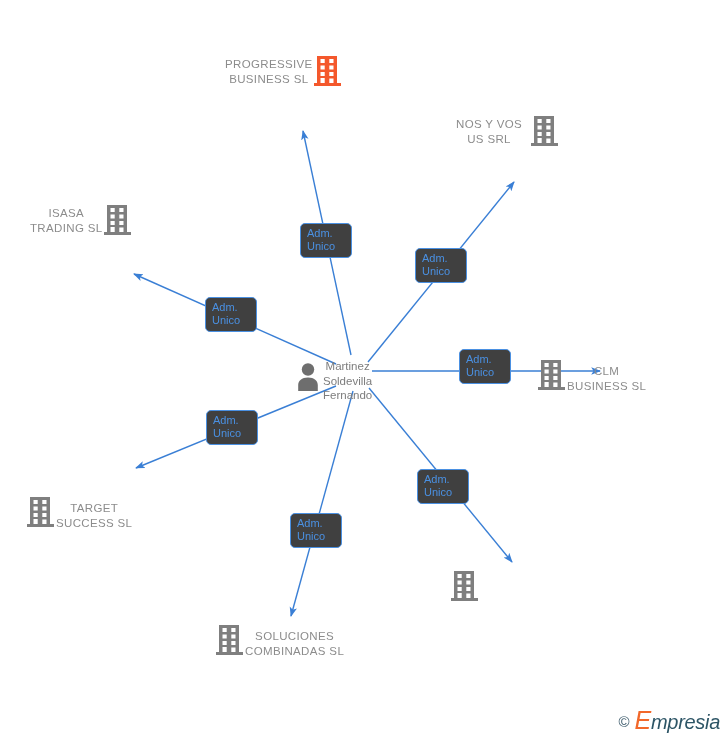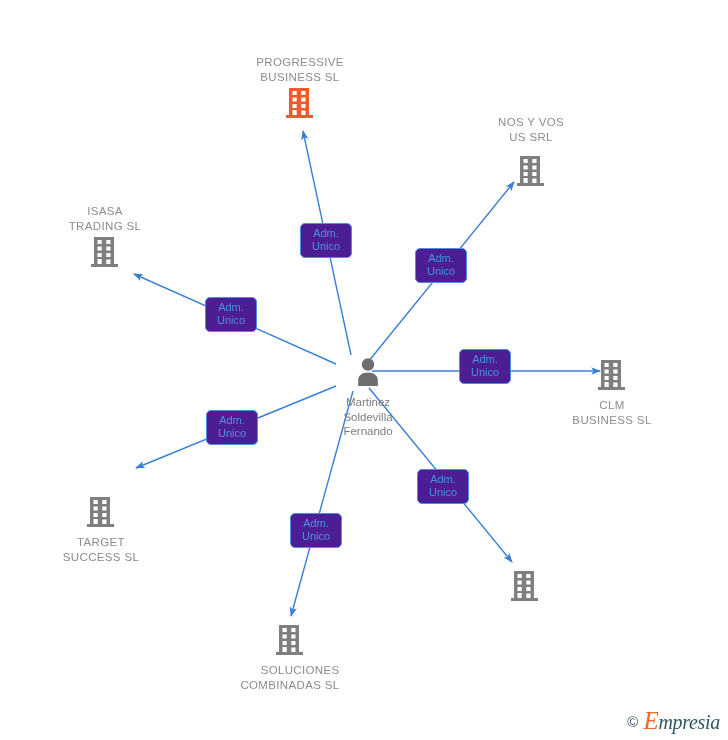--- a/index.html
+++ b/index.html
@@ -23,21 +23,21 @@
     top: 0;
     width: 728px;
     height: 740px;
   }
   .node {
     position: absolute;
     width: 150px;
     margin-left: -75px;
     text-align: center;
     display: flex;
-    flex-direction: column;
+    flex-direction: row;
     align-items: center;
   }
   .node-label {
     font-size: 11.5px;
     line-height: 14.5px;
     color: #8c8c8c;
     letter-spacing: 0.35px;
     white-space: pre-line;
   }
   .node-label.person {
@@ -49,47 +49,47 @@
   }
   .node.label-below .node-icon { order: 1; }
   .node.label-below .node-label { order: 2; margin-top: 3px; }
   .node.label-above .node-label { order: 1; margin-bottom: 3px; }
   .node.label-above .node-icon { order: 2; }
 
   .edge-label {
     position: absolute;
     border: 1.3px solid #4a90e2;
     border-radius: 5px;
-    background: #4c1d95;
+    background: #404040;
     color: #4a90e2;
     font-size: 11px;
     line-height: 13px;
     padding: 3px 6px 4px 6px;
-    text-align: center;
+    text-align: left;
     white-space: pre-line;
     width: 38px;
     margin-left: -25px;
     margin-top: -18px;
   }
   #watermark {
     position: absolute;
     right: 8px;
     bottom: 8px;
     display: flex;
     align-items: center;
     gap: 5px;
     font-size: 19px;
     line-height: 19px;
   }
   #watermark .copy {
     color: #3b5a6b;
     font-size: 15px;
   }
   #watermark .brand {
-    font-family: Liberation Serif, serif;
+    font-family: Liberation Sans, sans-serif;
     font-style: italic;
     font-size: 20px;
     color: #2d5566;
     letter-spacing: -0.3px;
   }
   #watermark .brand .cap {
     color: #f2682a;
     font-size: 25px;
   }
 </style>
@@ -219,21 +219,21 @@
             <rect x="7.5" y="4" width="4.2" height="4" fill="#ffffff"></rect>
             <rect x="16.3" y="4" width="4.2" height="4" fill="#ffffff"></rect>
             <rect x="7.5" y="10.5" width="4.2" height="4" fill="#ffffff"></rect>
             <rect x="16.3" y="10.5" width="4.2" height="4" fill="#ffffff"></rect>
             <rect x="7.5" y="17" width="4.2" height="4" fill="#ffffff"></rect>
             <rect x="16.3" y="17" width="4.2" height="4" fill="#ffffff"></rect>
             <rect x="7.5" y="23" width="4.2" height="5" fill="#ffffff"></rect>
             <rect x="16.3" y="23.5" width="4.2" height="4.5" fill="#ffffff"></rect>
           </svg></span>
       </div>
-      <div class="node label-below" style="left: 290px; top: 624px; text-align: right;">
+      <div class="node label-below" style="left: 290px; top: 624px;">
         <span class="node-icon"><svg width="30" height="32" viewBox="0 0 30 32" xmlns="http://www.w3.org/2000/svg">
             <rect x="4" y="1" width="20" height="27" fill="#7f7f7f"></rect>
             <rect x="1" y="28" width="27" height="3" fill="#7f7f7f"></rect>
             <rect x="7.5" y="4" width="4.2" height="4" fill="#ffffff"></rect>
             <rect x="16.3" y="4" width="4.2" height="4" fill="#ffffff"></rect>
             <rect x="7.5" y="10.5" width="4.2" height="4" fill="#ffffff"></rect>
             <rect x="16.3" y="10.5" width="4.2" height="4" fill="#ffffff"></rect>
             <rect x="7.5" y="17" width="4.2" height="4" fill="#ffffff"></rect>
             <rect x="16.3" y="17" width="4.2" height="4" fill="#ffffff"></rect>
             <rect x="7.5" y="23" width="4.2" height="5" fill="#ffffff"></rect>

